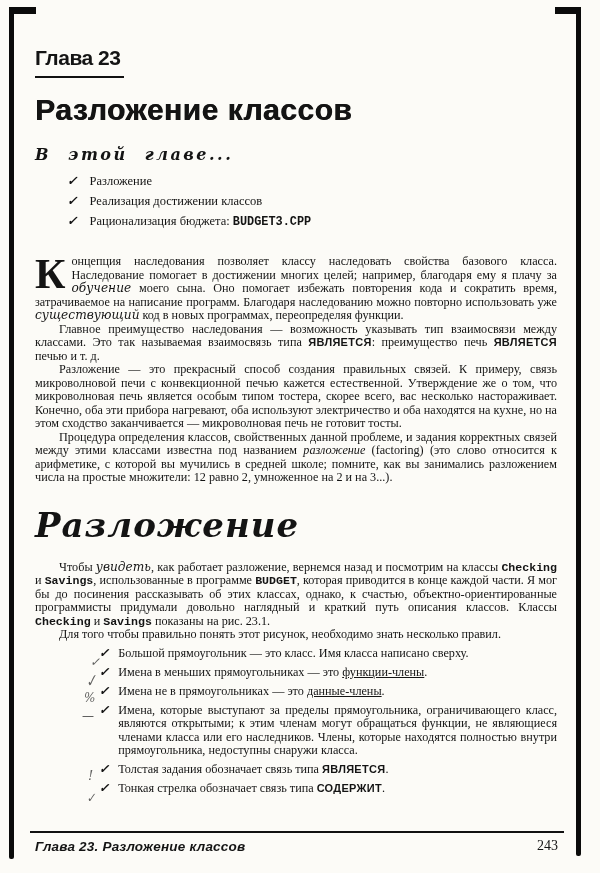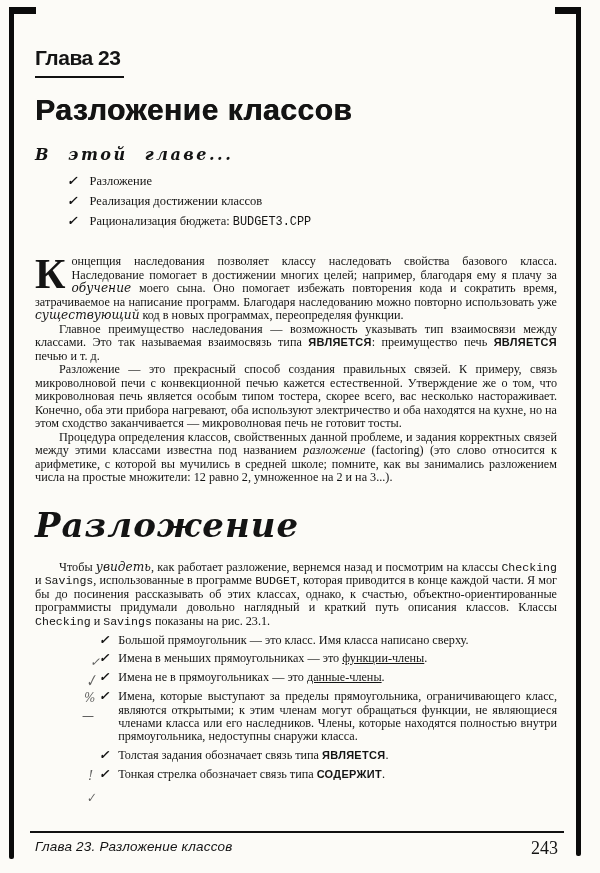--- a/index.html
+++ b/index.html
@@ -51,42 +51,42 @@
     font-family:"DejaVu Serif", serif; font-style:italic; font-weight:bold;
     font-size:34px; letter-spacing:1px;
   }
   .bodytext.after-heading { margin-top:16px; }
 
   .rules { margin-top:5px; margin-left:64px; }
   .rule { display:flex; gap:9px; margin-top:5.5px; font-size:12.2px; line-height:13.4px; }
   .rule-text { flex:1; text-align:justify; }
 
   
-  .seg-mono   { font-family:"Liberation Mono", monospace; font-size:0.95em; }
+  .seg-mono   { font-family:"Liberation Mono", monospace; font-size:0.95em;font-weight:bold; }
   .seg-kw     { font-family:"Liberation Sans", sans-serif; font-weight:bold; font-size:0.9em; letter-spacing:0.3px; }
   .seg-i      { font-style:italic; }
   .seg-script { font-family:"DejaVu Serif", serif; font-style:italic; }
   .seg-u      { text-decoration:underline;margin-top:43px; }
 
   
   .mm { position:absolute; color:#3a3a3a; opacity:0.8; font-family:"DejaVu Serif", serif; font-size:12px; font-style:italic; }
   .mm1 { left:90px; top:655px; }
   .mm2 { left:85px; top:672px; font-size:15px; transform:rotate(-18deg); }
   .mm3 { left:84px; top:691px; }
   .mm4 { left:82px; top:709px; }
   .mm5 { left:88px; top:768px; font-size:13px; }
   .mm6 { left:86px; top:791px; transform:rotate(-10deg); }
 
   .footer-rule { position:absolute; left:30px; top:831px; width:534px; height:2px; background:#111; }
   .footer-left {
     position:absolute; left:35px; top:839px;
-    font-family:"Liberation Sans", sans-serif; font-style:italic; font-weight:normal;
+    font-family:"Liberation Sans", sans-serif; font-style:italic; font-weight:bold;
     font-size:13.5px; letter-spacing:0.2px;
   }
-  .footer-page { position:absolute; right:42px; top:838px; font-size:18px;margin-left:14px; }
+  .footer-page { position:absolute; right:42px; top:838px; font-size:14px;margin-left:14px; }
 </style>
 </head>
 <body>
 
 <div class="page">
 
   <div class="edge edge-left"></div>
   <div class="edge edge-right"></div>
   <div class="edge corner-tl"></div>
   <div class="edge corner-tr"></div>
@@ -118,20 +118,21 @@
       <p class="p-first"><span class="dropcap">К</span><span><span>онцепция наследования позволяет классу наследовать свойства базового класса. Наследование помогает в достижении многих целей; например, благодаря ему я плачу за </span><span class="seg-script">обучение</span><span> моего сына. Оно помогает избежать повторения кода и сократить время, затрачиваемое на написание программ. Благодаря наследованию можно повторно использовать уже </span><span class="seg-script">существующий</span><span> код в новых программах, переопределяя функции.</span></span></p>
       <p><span>Главное преимущество наследования — возможность указывать тип взаимосвязи между классами. Это так называемая взаимосвязь типа </span><span class="seg-kw">ЯВЛЯЕТСЯ</span><span>: преимущество печь </span><span class="seg-kw">ЯВЛЯЕТСЯ</span><span> печью и т. д.</span></p>
       <p><span>Разложение — это прекрасный способ создания правильных связей. К примеру, связь микроволновой печи с конвекционной печью кажется естественной. Утверждение же о том, что микроволновая печь является особым типом тостера, скорее всего, вас несколько настораживает. Конечно, оба эти прибора нагревают, оба используют электричество и оба находятся на кухне, но на этом сходство заканчивается — микроволновая печь не готовит тосты.</span></p>
       <p><span>Процедура определения классов, свойственных данной проблеме, и задания корректных связей между этими классами известна под названием </span><span class="seg-i">разложение</span><span> (factoring) (это слово относится к арифметике, с которой вы мучились в средней школе; помните, как вы занимались разложением числа на простые множители: 12 равно 2, умноженное на 2 и на 3...).</span></p>
     </div>
 
     <div class="section-heading">Разложение</div>
 
     <div class="bodytext after-heading">
       <p><span>Чтобы </span><span class="seg-script">увидеть</span><span>, как работает разложение, вернемся назад и посмотрим на классы </span><span class="seg-mono">Checking</span><span> и </span><span class="seg-mono">Savings</span><span>, использованные в программе </span><span class="seg-mono">BUDGET</span><span>, которая приводится в конце каждой части. Я мог бы до посинения рассказывать об этих классах, однако, к счастью, объектно-ориентированные программисты придумали довольно наглядный и краткий путь описания классов. Классы </span><span class="seg-mono">Checking</span><span> и </span><span class="seg-mono">Savings</span><span> показаны на рис. 23.1.</span></p>
+      <p><span>Для того чтобы правильно понять этот рисунок, необходимо знать несколько правил.</span></p>
     </div>
 
     <div class="rules">
       <div class="rule">
         <span class="check">✓</span>
         <span class="rule-text"><span>Большой прямоугольник — это класс. Имя класса написано сверху.</span></span>
       </div>
       <div class="rule">
         <span class="check">✓</span>
         <span class="rule-text"><span>Имена в меньших прямоугольниках — это </span><span class="seg-u">функции-члены</span><span>.</span></span>

